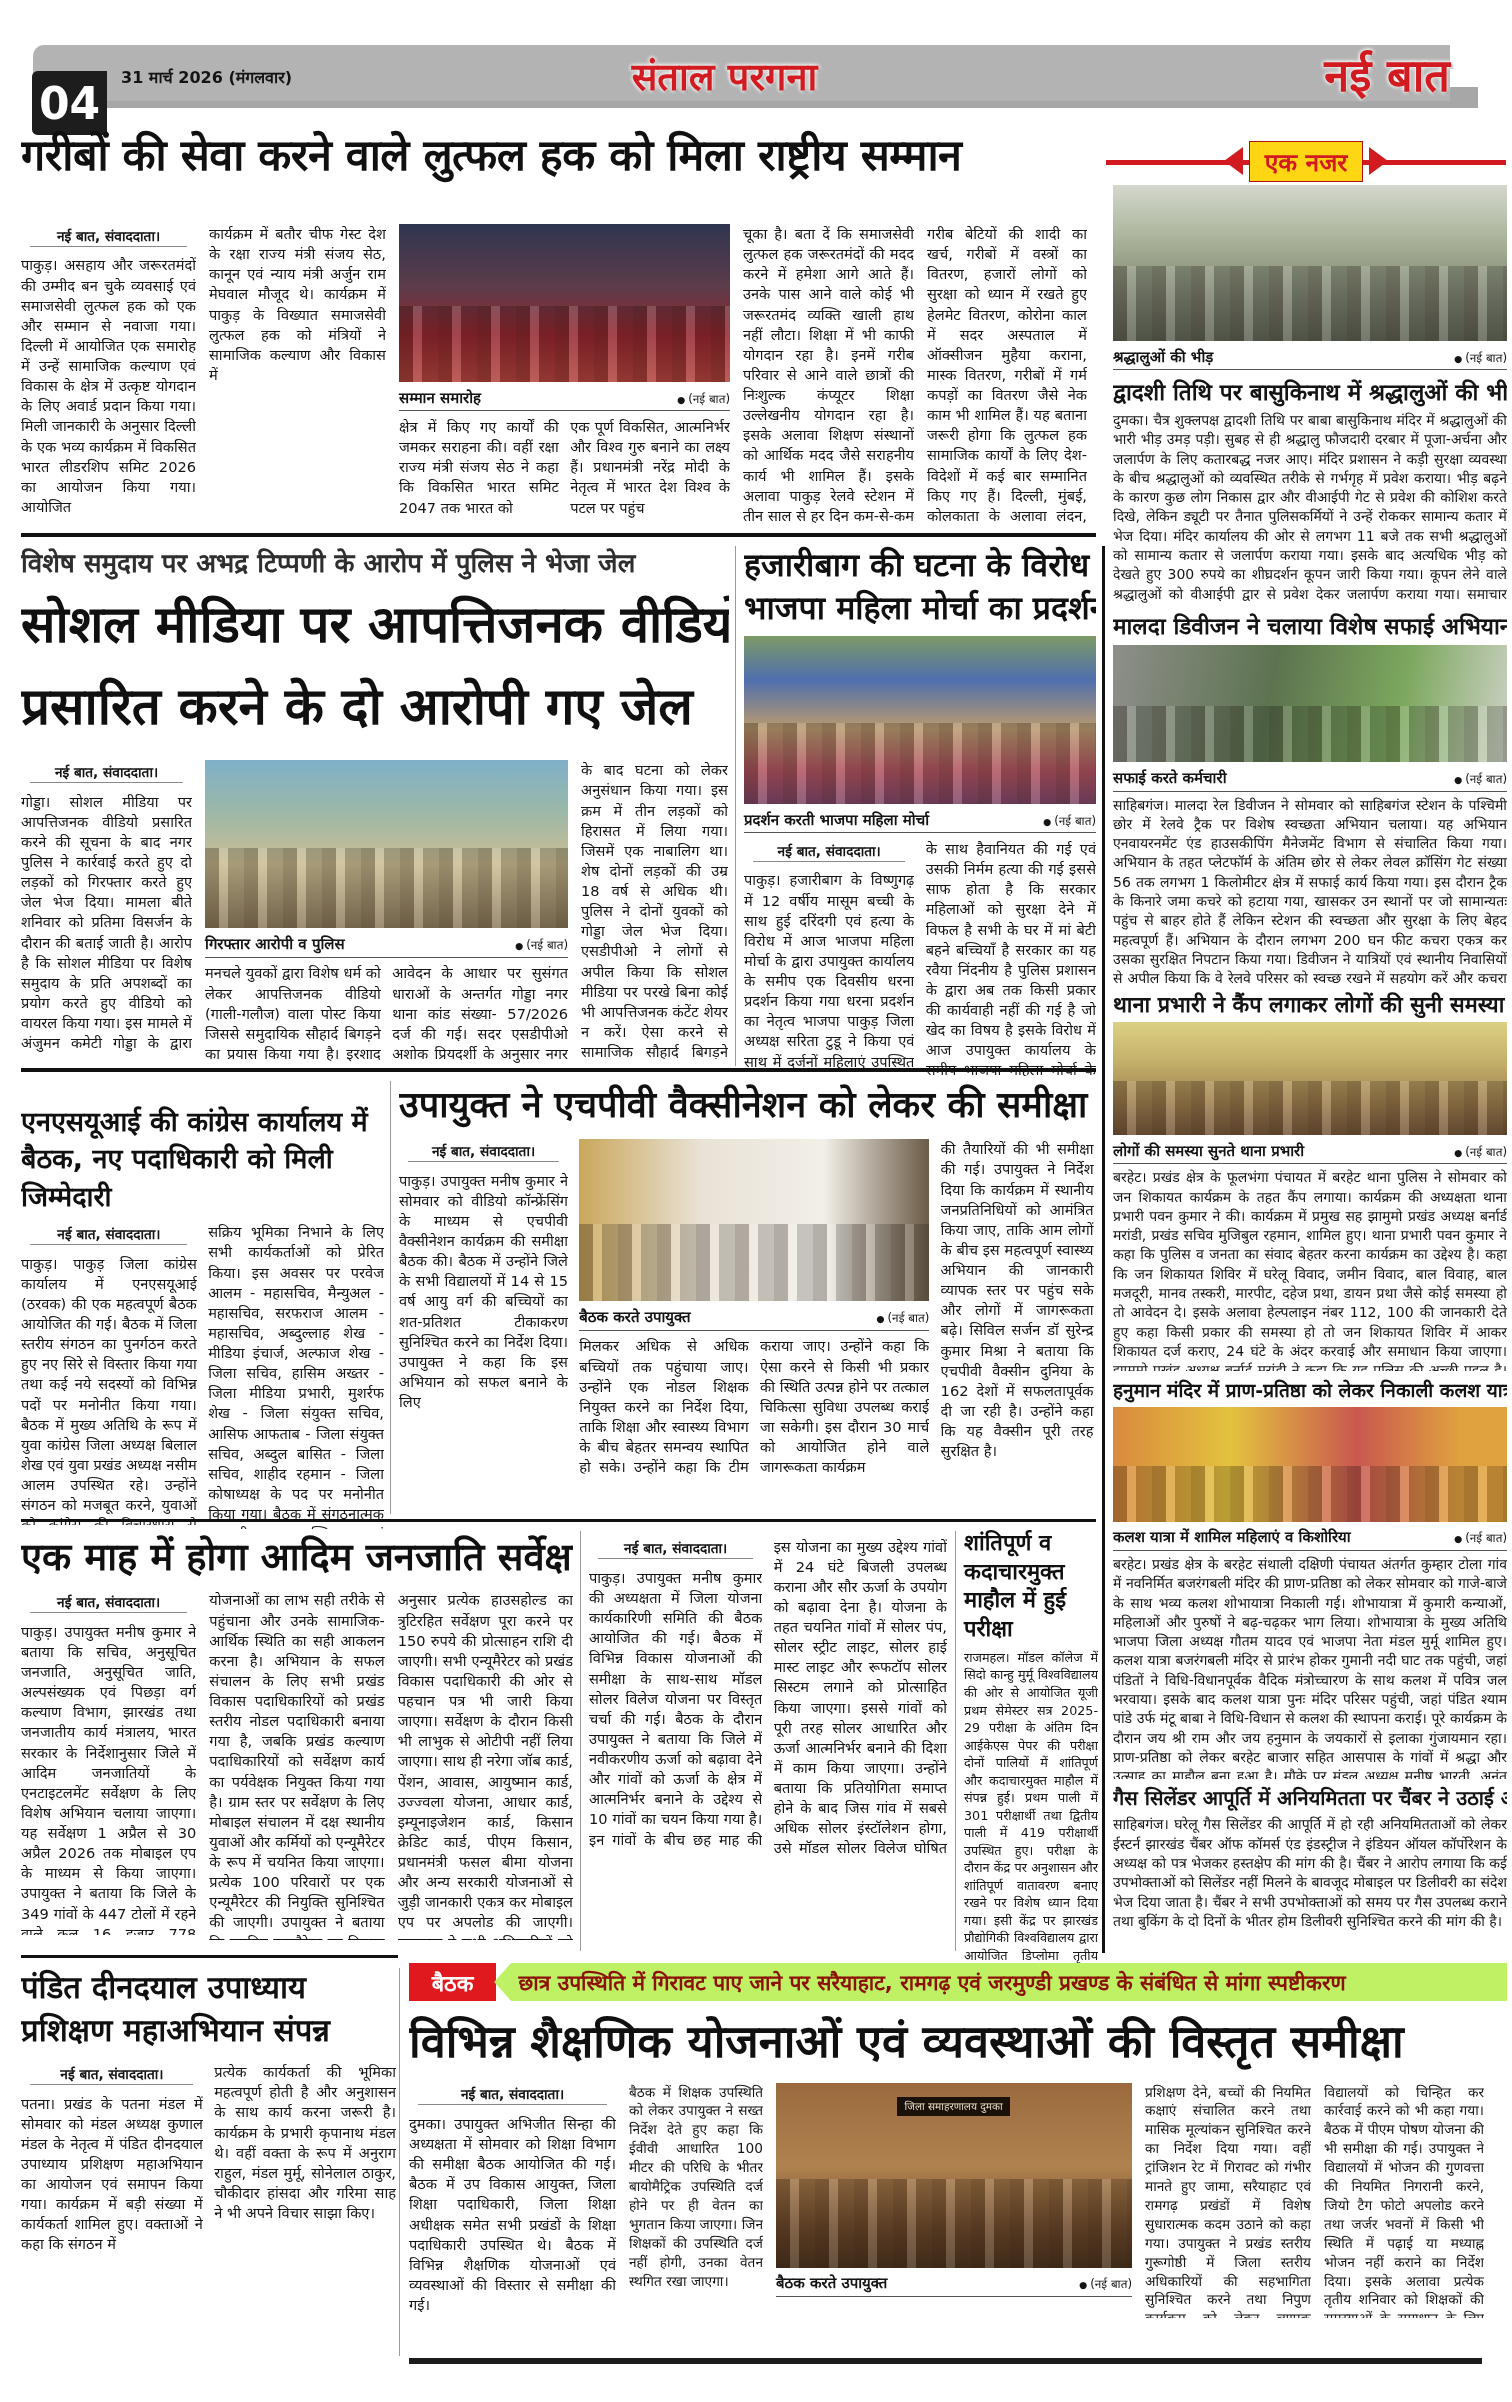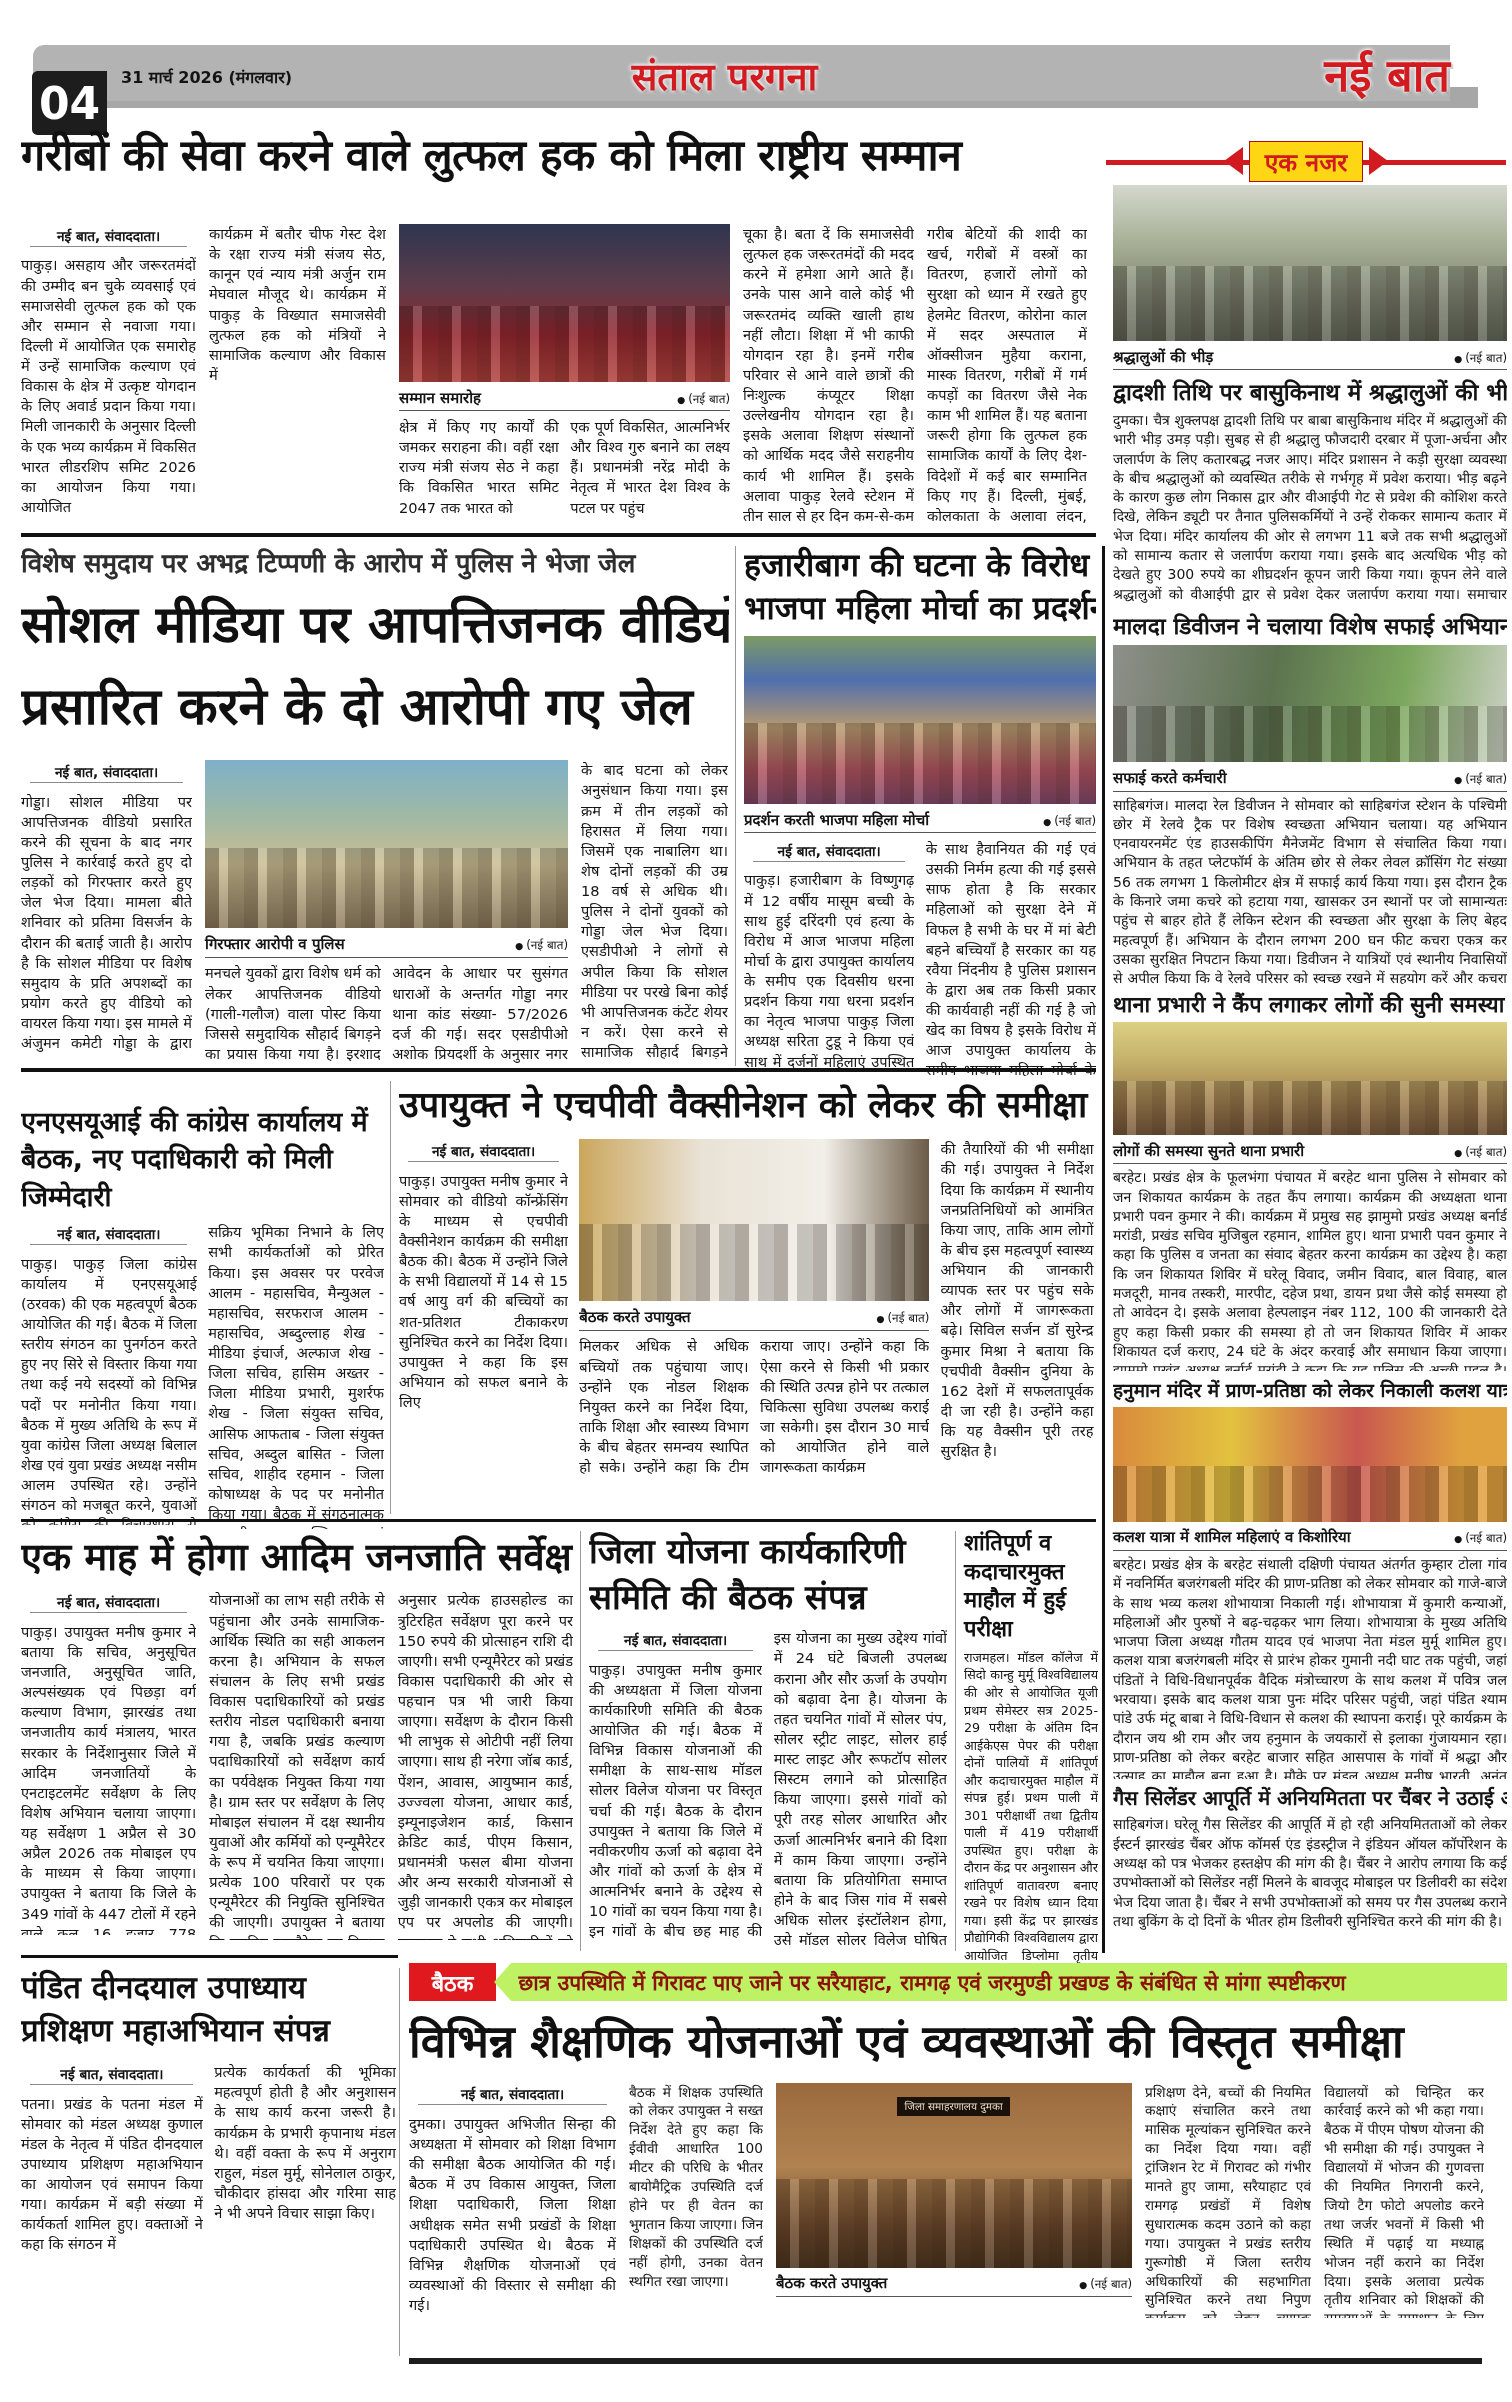--- a/index.html
+++ b/index.html
@@ -243,24 +243,20 @@
       <div class="bodytxt" style="height:313px;">पाकुड़। उपायुक्त मनीष कुमार ने बताया कि सचिव, अनुसूचित जनजाति, अनुसूचित जाति, अल्पसंख्यक एवं पिछड़ा वर्ग कल्याण विभाग, झारखंड तथा जनजातीय कार्य मंत्रालय, भारत सरकार के निर्देशानुसार जिले में आदिम जनजातियों के एनटाइटलमेंट सर्वेक्षण के लिए विशेष अभियान चलाया जाएगा। यह सर्वेक्षण 1 अप्रैल से 30 अप्रैल 2026 तक मोबाइल एप के माध्यम से किया जाएगा। उपायुक्त ने बताया कि जिले के 349 गांवों के 447 टोलों में रहने वाले कुल 16 हजार 778 परिवारों के 73 हजार 173 आदिम जनजाति लोगों का सर्वेक्षण किया जाना है। इस अभियान का उद्देश्य लाभुकों तक सरकारी</div>
     </div>
     <div class="bodytxt" style="height:350px;">योजनाओं का लाभ सही तरीके से पहुंचाना और उनके सामाजिक-आर्थिक स्थिति का सही आकलन करना है। अभियान के सफल संचालन के लिए सभी प्रखंड विकास पदाधिकारियों को प्रखंड स्तरीय नोडल पदाधिकारी बनाया गया है, जबकि प्रखंड कल्याण पदाधिकारियों को सर्वेक्षण कार्य का पर्यवेक्षक नियुक्त किया गया है। ग्राम स्तर पर सर्वेक्षण के लिए मोबाइल संचालन में दक्ष स्थानीय युवाओं और कर्मियों को एन्यूमैरेटर के रूप में चयनित किया जाएगा। प्रत्येक 100 परिवारों पर एक एन्यूमैरेटर की नियुक्ति सुनिश्चित की जाएगी। उपायुक्त ने बताया कि चयनित एन्यूमैरेटर का विवरण 30 मार्च 2026 तक जिला कार्यालय को उपलब्ध कराना अनिवार्य होगा। भारत सरकार के प्रावधानों के</div>
     <div class="bodytxt" style="height:350px;">अनुसार प्रत्येक हाउसहोल्ड का त्रुटिरहित सर्वेक्षण पूरा करने पर 150 रुपये की प्रोत्साहन राशि दी जाएगी। सभी एन्यूमैरेटर को प्रखंड विकास पदाधिकारी की ओर से पहचान पत्र भी जारी किया जाएगा। सर्वेक्षण के दौरान किसी भी लाभुक से ओटीपी नहीं लिया जाएगा। साथ ही नरेगा जॉब कार्ड, पेंशन, आवास, आयुष्मान कार्ड, उज्ज्वला योजना, आधार कार्ड, इम्यूनाइजेशन कार्ड, किसान क्रेडिट कार्ड, पीएम किसान, प्रधानमंत्री फसल बीमा योजना और अन्य सरकारी योजनाओं से जुड़ी जानकारी एकत्र कर मोबाइल एप पर अपलोड की जाएगी। उपायुक्त ने सभी अधिकारियों को निर्देश दिया कि सर्वेक्षण को पूरी पारदर्शिता, गंभीरता और समयबद्धता के साथ पूरा किया जाए।</div>
   </div>
 </div>
 
 <div class="abs vline" style="left:580px;top:1531px;height:420px;"></div>
 
 <div class="abs" style="left:589px;top:1529px;width:358px;">
-  <div class="hl" style="font-size:34px;line-height:1.35;">
-    <div class="nowrap">जिला योजना कार्यकारिणी</div>
-    <div class="nowrap">समिति की बैठक संपन्न</div>
-  </div>
   <div class="grid" style="grid-template-columns:1fr 1fr;gap:11.3px;margin-top:7.5px;">
     <div>
       <div class="byline">नई बात, संवाददाता।</div>
       <div class="bodytxt" style="height:282px;">पाकुड़। उपायुक्त मनीष कुमार की अध्यक्षता में जिला योजना कार्यकारिणी समिति की बैठक आयोजित की गई। बैठक में विभिन्न विकास योजनाओं की समीक्षा के साथ-साथ मॉडल सोलर विलेज योजना पर विस्तृत चर्चा की गई। बैठक के दौरान उपायुक्त ने बताया कि जिले में नवीकरणीय ऊर्जा को बढ़ावा देने और गांवों को ऊर्जा के क्षेत्र में आत्मनिर्भर बनाने के उद्देश्य से 10 गांवों का चयन किया गया है। इन गांवों के बीच छह माह की अवधि के लिए विशेष प्रतियोगिता आयोजित की जाएगी। प्रतियोगिता की शुरूआत और समाप्ति की तिथि भी निर्धारित कर दी गई है। उपायुक्त ने कहा कि</div>
     </div>
     <div class="bodytxt" style="height:320px;">इस योजना का मुख्य उद्देश्य गांवों में 24 घंटे बिजली उपलब्ध कराना और सौर ऊर्जा के उपयोग को बढ़ावा देना है। योजना के तहत चयनित गांवों में सोलर पंप, सोलर स्ट्रीट लाइट, सोलर हाई मास्ट लाइट और रूफटॉप सोलर सिस्टम लगाने को प्रोत्साहित किया जाएगा। इससे गांवों को पूरी तरह सोलर आधारित और ऊर्जा आत्मनिर्भर बनाने की दिशा में काम किया जाएगा। उन्होंने बताया कि प्रतियोगिता समाप्त होने के बाद जिस गांव में सबसे अधिक सोलर इंस्टॉलेशन होगा, उसे मॉडल सोलर विलेज घोषित किया जाएगा। विजेता गांव को एक करोड़ रुपये की राशि दी जाएगी, जिससे उसे पूरी तरह सोलर आधारित गांव के रूप में विकसित किया जा सके।</div>
   </div>
 </div>
 
 <div class="abs vline" style="left:955px;top:1531px;height:420px;"></div>

